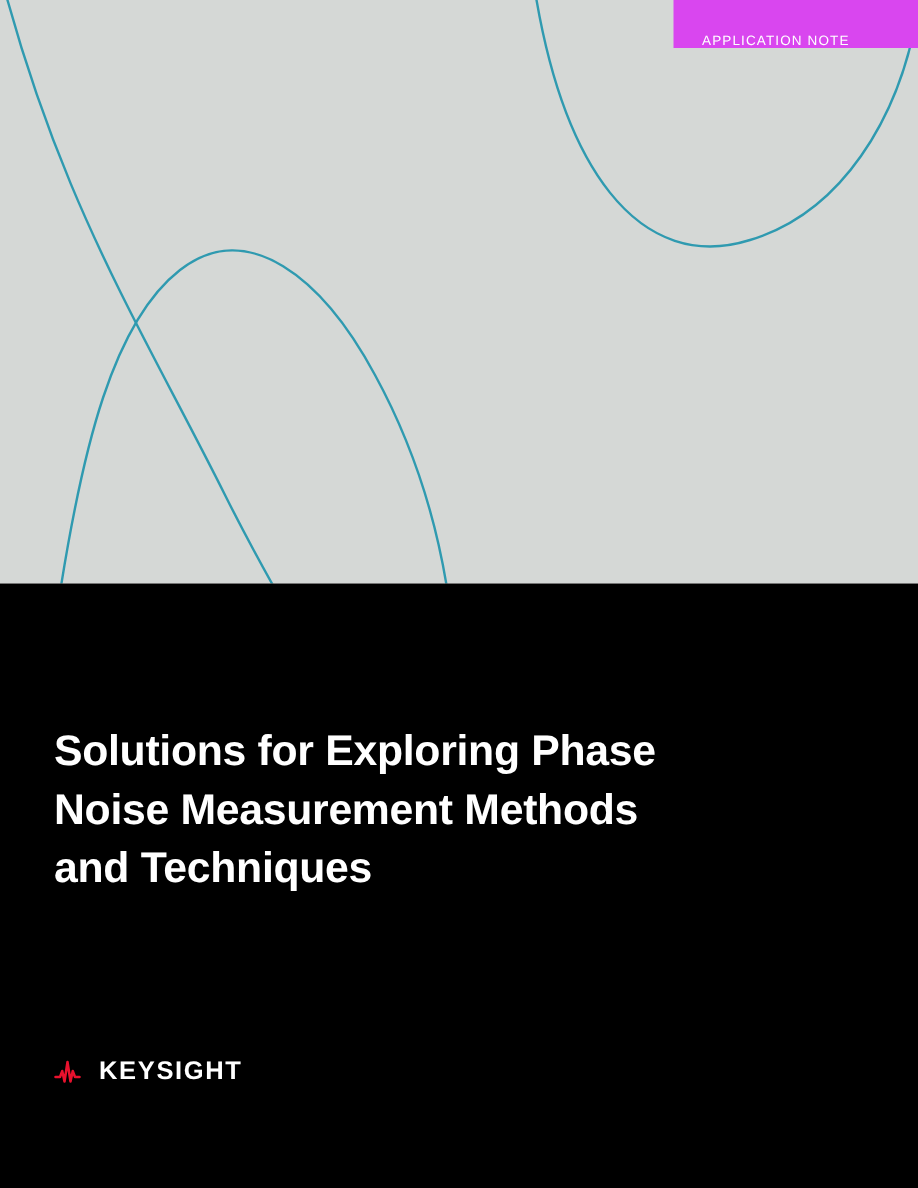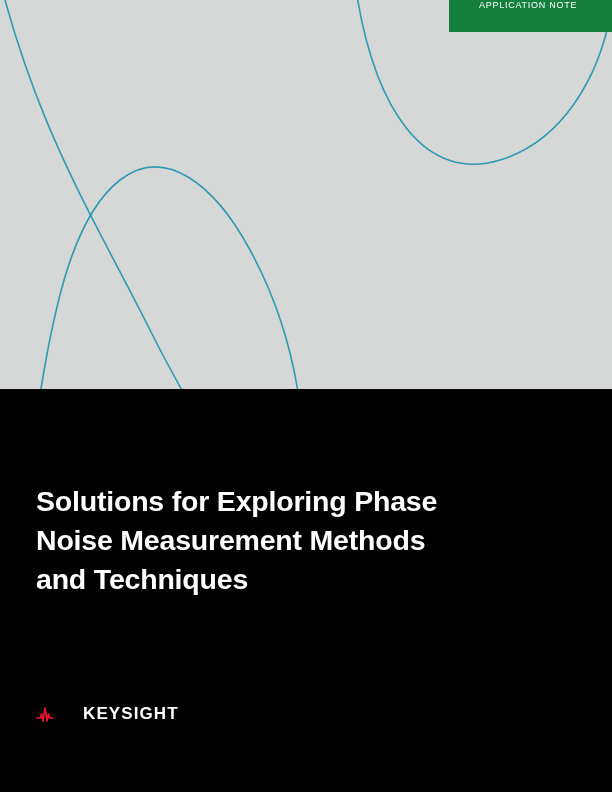--- a/index.html
+++ b/index.html
@@ -40,26 +40,26 @@
     display: block;
   }
 
   
   .banner {
     position: absolute;
     right: 0;
     top: 0;
     height: 32px;
     width: 163px;
-    background: #15803d;
+    background: #d946ef;
     display: flex;
-    align-items: flex-start;
+    align-items: flex-end;
     justify-content: flex-start;
     box-sizing: border-box;
-    padding-left: 30px;
+    padding-left: 19px;
     z-index: 5;
   }
   .banner-label {
     color: #ffffff;
     font-size: 9px;
     letter-spacing: 0.75px;
     font-weight: 400;
     font-family: "Liberation Sans", sans-serif;
     white-space: nowrap;
   }
@@ -89,21 +89,21 @@
     margin-top: 11px;
   }
 
   
   .logo {
     position: absolute;
     left: 36px;
     top: 315px;
     display: flex;
     align-items: center;
-    gap: 21px;
+    gap: 4px;
   }
   .logo-mark {
     width: 26px;
     height: 18px;
     display: block;
   }
   .logo-text {
     color: #ffffff;
     font-size: 17px;
     font-weight: bold;

